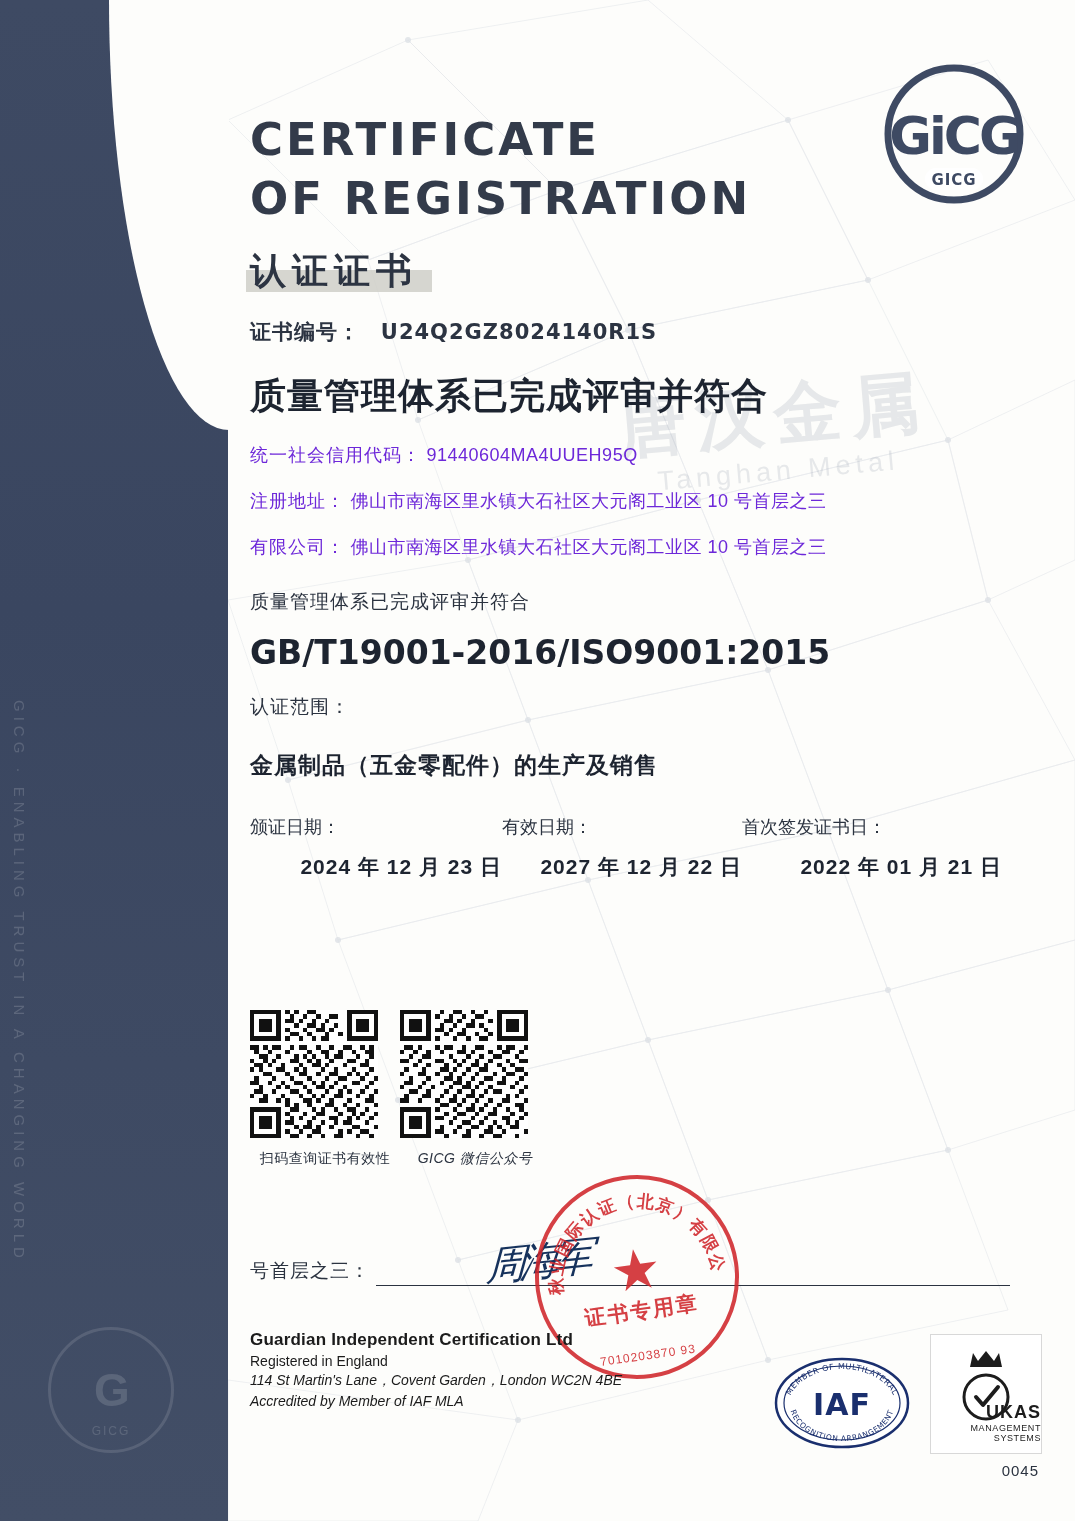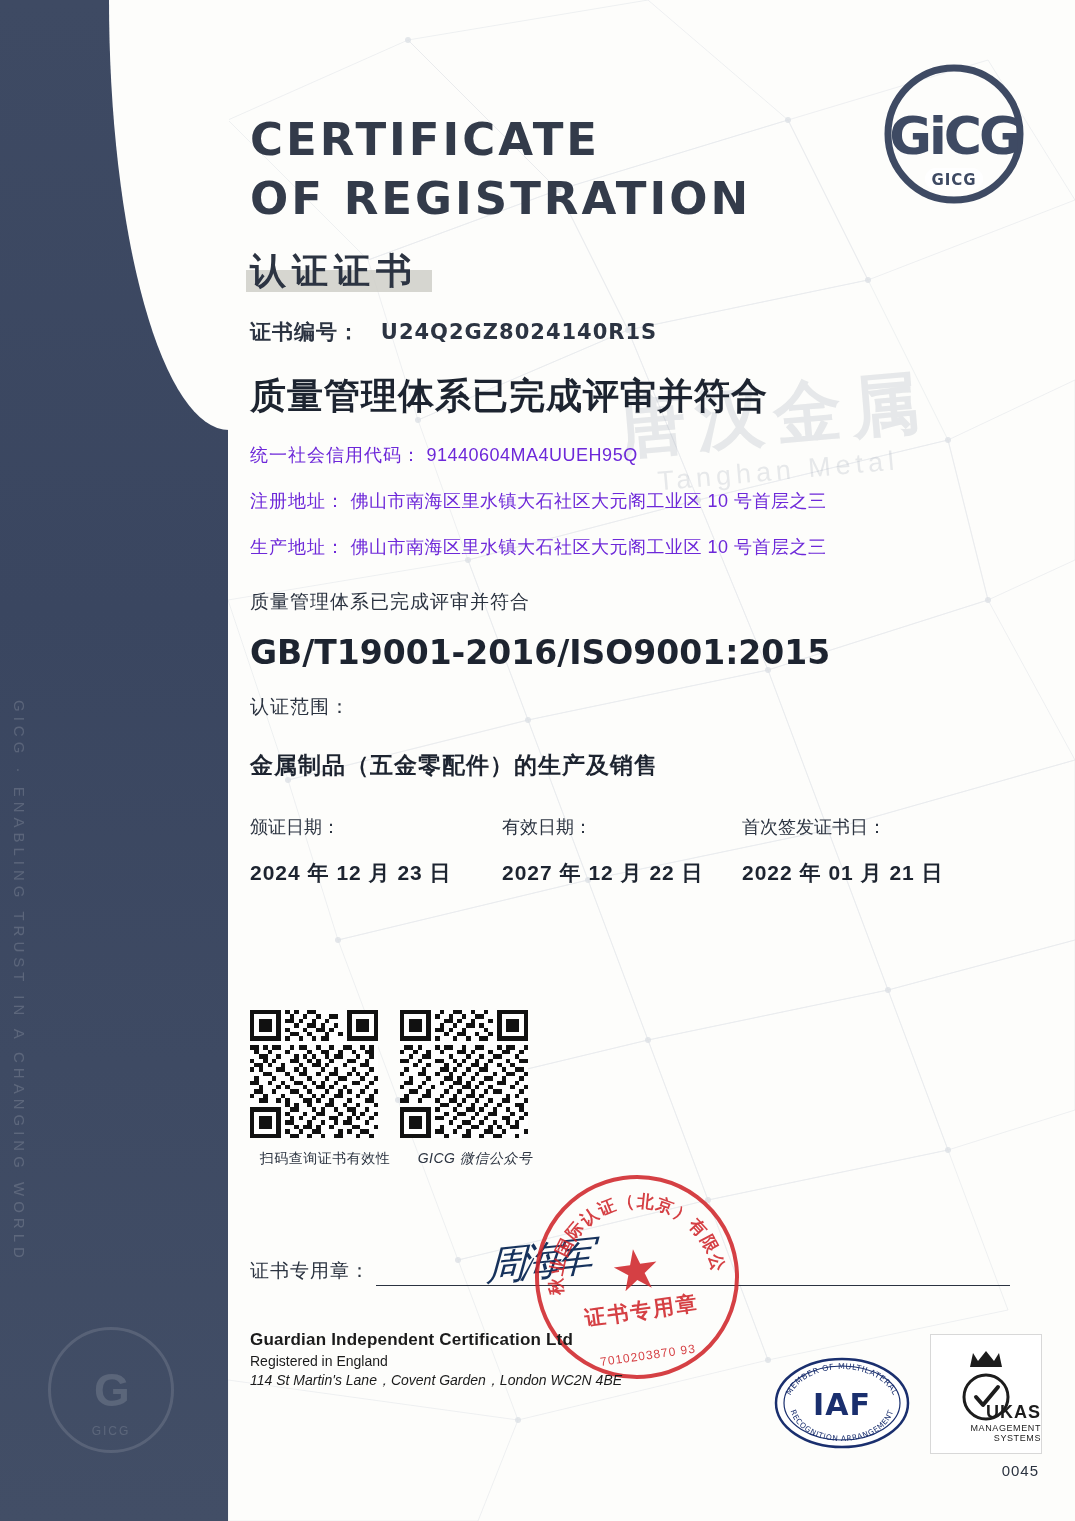--- a/index.html
+++ b/index.html
@@ -214,25 +214,26 @@
 
   .dates {
     margin-top: 34px;
     display: flex;
   }
   .date-col { font-size: 18px; color: #2b3340; }
   .date-col.c1 { width: 252px; }
   .date-col.c2 { width: 240px; }
   .date-col.c3 { width: 260px; }
   .date-col .dv {
-    margin-top: 20px;
+    margin-top: 14px;
     font-size: 21px;
     font-weight: bold;
     color: #1d2430;
     letter-spacing: 1px;
+    text-align: right;
   }
 
   
   .qr-block {
     position: absolute;
     left: 250px;
     top: 1010px;
     width: 800px;
   }
   .qr-row { display: flex; align-items: flex-start; }
@@ -501,21 +502,21 @@
       <span class="lbl">统一社会信用代码：</span>
       <span>91440604MA4UUEH95Q</span>
     </div>
 
     <div class="line">
       <span class="lbl">注册地址：</span>
       <span>佛山市南海区里水镇大石社区大元阁工业区 10 号首层之三</span>
     </div>
 
     <div class="line">
-      <span class="lbl">生产地址：</span>
+      <span class="lbl">有限公司：</span>
       <span>佛山市南海区里水镇大石社区大元阁工业区 10 号首层之三</span>
     </div>
 
     <div class="statement">质量管理体系已完成评审并符合</div>
 
     <div class="standard">GB/T19001-2016/ISO9001:2015</div>
 
     <div class="scope-label">认证范围：</div>
     <div class="scope-value">金属制品（五金零配件）的生产及销售</div>
 
@@ -957,21 +958,21 @@
               <rect x="21" y="28" width="2" height="1"></rect>
             <rect x="26" y="28" width="1" height="1"></rect>
           </g>
         </svg>
         <div class="qr-cap">GICG 微信公众号</div>
       </div>
     </div>
   </div>
 
   <div class="sig-row">
-    <div class="sig-label">证书专用章：</div>
+    <div class="sig-label">号首层之三：</div>
     <div class="sig-line">
       <div class="sig-script">周海军</div>
     </div>
   </div>
 
   <div class="stamp">
     <svg class="stamp-arc" viewBox="0 0 196 196">
       <defs>
         <path id="arcpath" d="M 22 104 A 76 76 0 0 1 174 104"></path>
       </defs>
@@ -981,20 +982,21 @@
     </svg>
     <div class="star">★</div>
     <div class="stamp-mid">证书专用章</div>
     <div class="stamp-num">7010203870 93</div>
   </div>
 
   <div class="footer">
     <div class="f1">Guardian Independent Certification Ltd</div>
     <div class="f2">Registered in England</div>
     <div class="f3">114 St Martin's Lane，Covent Garden，London WC2N 4BE</div>
+    <div class="f4">Accredited by Member of IAF MLA</div>
   </div>
 
   <svg class="iaf-mark" viewBox="0 0 140 96">
     <ellipse cx="70" cy="48" rx="66" ry="44" fill="#ffffff" stroke="#1a2f6e" stroke-width="2.5"></ellipse>
     <ellipse cx="70" cy="48" rx="58" ry="37" fill="none" stroke="#1a2f6e" stroke-width="1.2"></ellipse>
     <defs>
       <path id="iaftop" d="M 16 52 A 54 38 0 0 1 124 52"></path>
       <path id="iafbot" d="M 18 50 A 52 36 0 0 0 122 50"></path>
     </defs>
     <text font-family="'DejaVu Sans', sans-serif" font-size="8" fill="#1a2f6e" letter-spacing="0.6">

